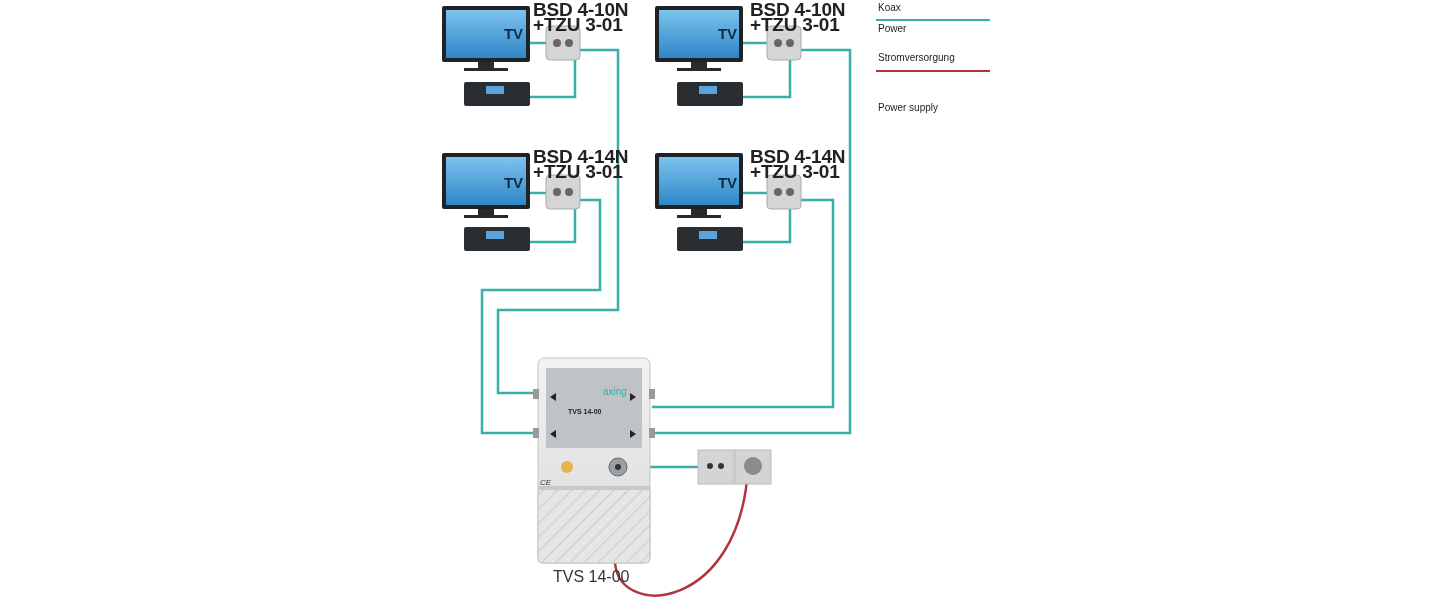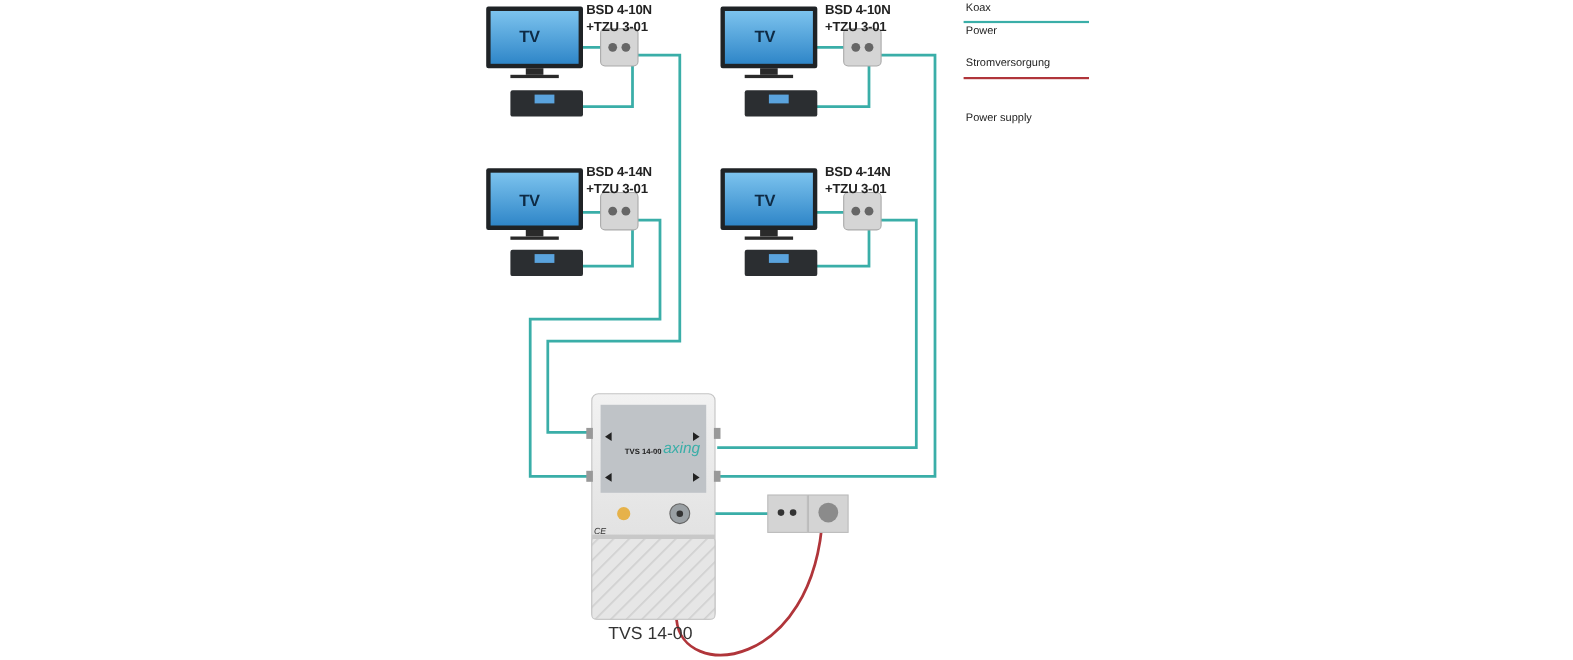--- a/index.html
+++ b/index.html
@@ -1,18 +1,18 @@
 <!DOCTYPE html>
 <html><head>
 <meta charset="utf-8">
 <style>
   html, body { margin:0; padding:0; background:#ffffff; }
   body { width:1430px; height:600px; position:relative; overflow:hidden; font-family:"Liberation Sans", sans-serif; }
   #stage { position:absolute; left:0; top:0; width:1430px; height:600px; }
-  .label { position:absolute; font-family:"Liberation Sans", sans-serif; font-weight:bold; font-size:12px; line-height:15px; color:#222; letter-spacing:-0.2px; }
+  .label { position:absolute; font-family:"Liberation Sans", sans-serif; font-weight:bold; font-size:19px; line-height:15px; color:#222; letter-spacing:-0.2px; }
   .legend-text { position:absolute; font-family:"Liberation Sans", sans-serif; font-size:10px; color:#222; }
   .legend-line { position:absolute; height:2px; }
   .device-label { position:absolute; font-family:"Liberation Sans", sans-serif; font-size:16px; color:#333; }
 </style>
 </head>
 <body>
 
 <svg id="stage" width="1430" height="600" viewBox="0 0 1430 600" data-name="connection-diagram">
   <defs>
     <linearGradient id="scr" x1="0" y1="0" x2="0" y2="1">
@@ -168,29 +168,29 @@
 <div class="label" style="left:533px;top:149px;" data-name="socket-label-3">
   <div data-name="socket-model">BSD 4-14N</div>
   <div data-name="socket-accessory">+TZU 3-01</div>
 </div>
 <div class="label" style="left:750px;top:149px;" data-name="socket-label-4">
   <div data-name="socket-model">BSD 4-14N</div>
   <div data-name="socket-accessory">+TZU 3-01</div>
 </div>
 
 <div style="position:absolute;left:568px;top:408px;font-size:7px;font-weight:bold;color:#222;" data-name="panel-model">TVS 14-00</div>
-<div style="position:absolute;left:603px;top:399px;font-size:14px;color:#3aaea8;font-style:italic;" data-name="brand-logo">axing</div>
+<div style="position:absolute;left:603px;top:386px;font-size:10px;color:#3aaea8;" data-name="brand-logo">axing</div>
 <div style="position:absolute;left:540px;top:478px;font-size:8px;color:#333;font-style:italic;" data-name="ce-mark">CE</div>
 
 <div class="device-label" style="left:553px;top:568px;" data-name="amplifier-label">TVS 14-00</div>
 
 <div data-name="legend">
   <div class="legend-text" style="left:878px;top:2px;" data-name="legend-coax-de">Koax</div>
   <div class="legend-line" style="left:876px;top:19px;width:114px;background:#3aaea8;" data-name="legend-coax-line"></div>
   <div class="legend-text" style="left:878px;top:23px;" data-name="legend-coax-en">Power</div>
   <div class="legend-text" style="left:878px;top:52px;" data-name="legend-power-de">Stromversorgung</div>
   <div class="legend-line" style="left:876px;top:70px;width:114px;background:#b0353a;" data-name="legend-power-line"></div>
   <div class="legend-text" style="left:878px;top:74px;margin-top:28px;" data-name="legend-power-en">Power supply</div>
 </div>
 
 <style>
-  .label[data-name^="tv-label"] { color:#0e2a44; }
+  .label[data-name^="tv-label"] { color:#0e2a44;margin-left:32px; }
 </style>
 
 </body></html>

